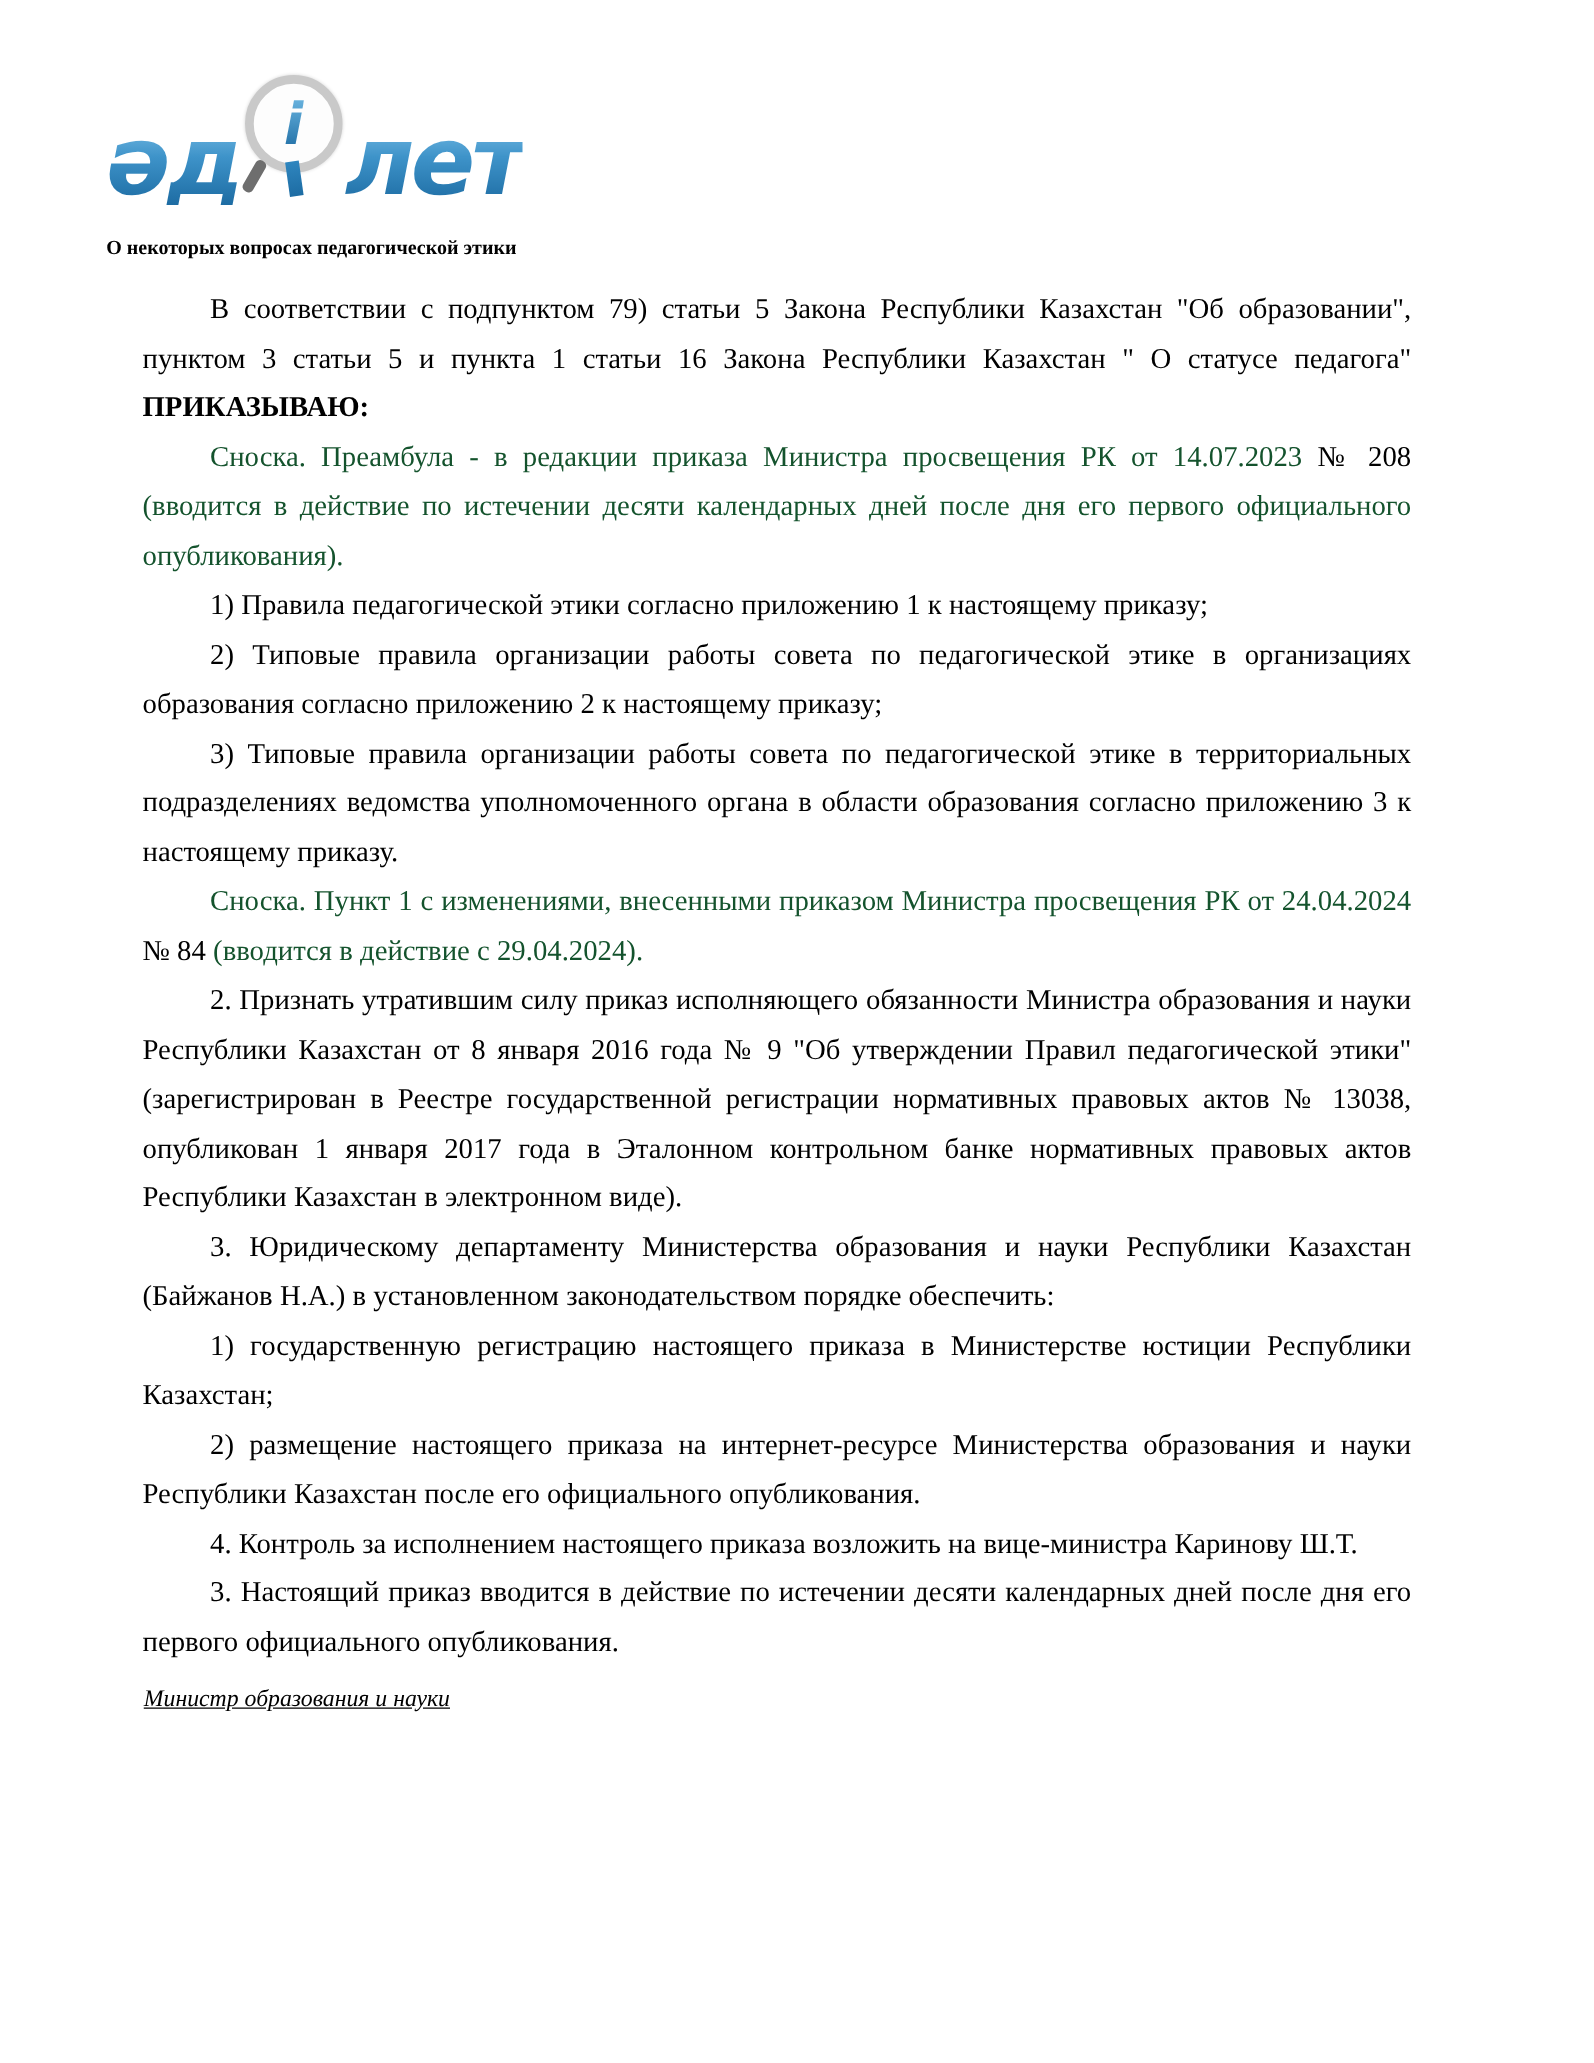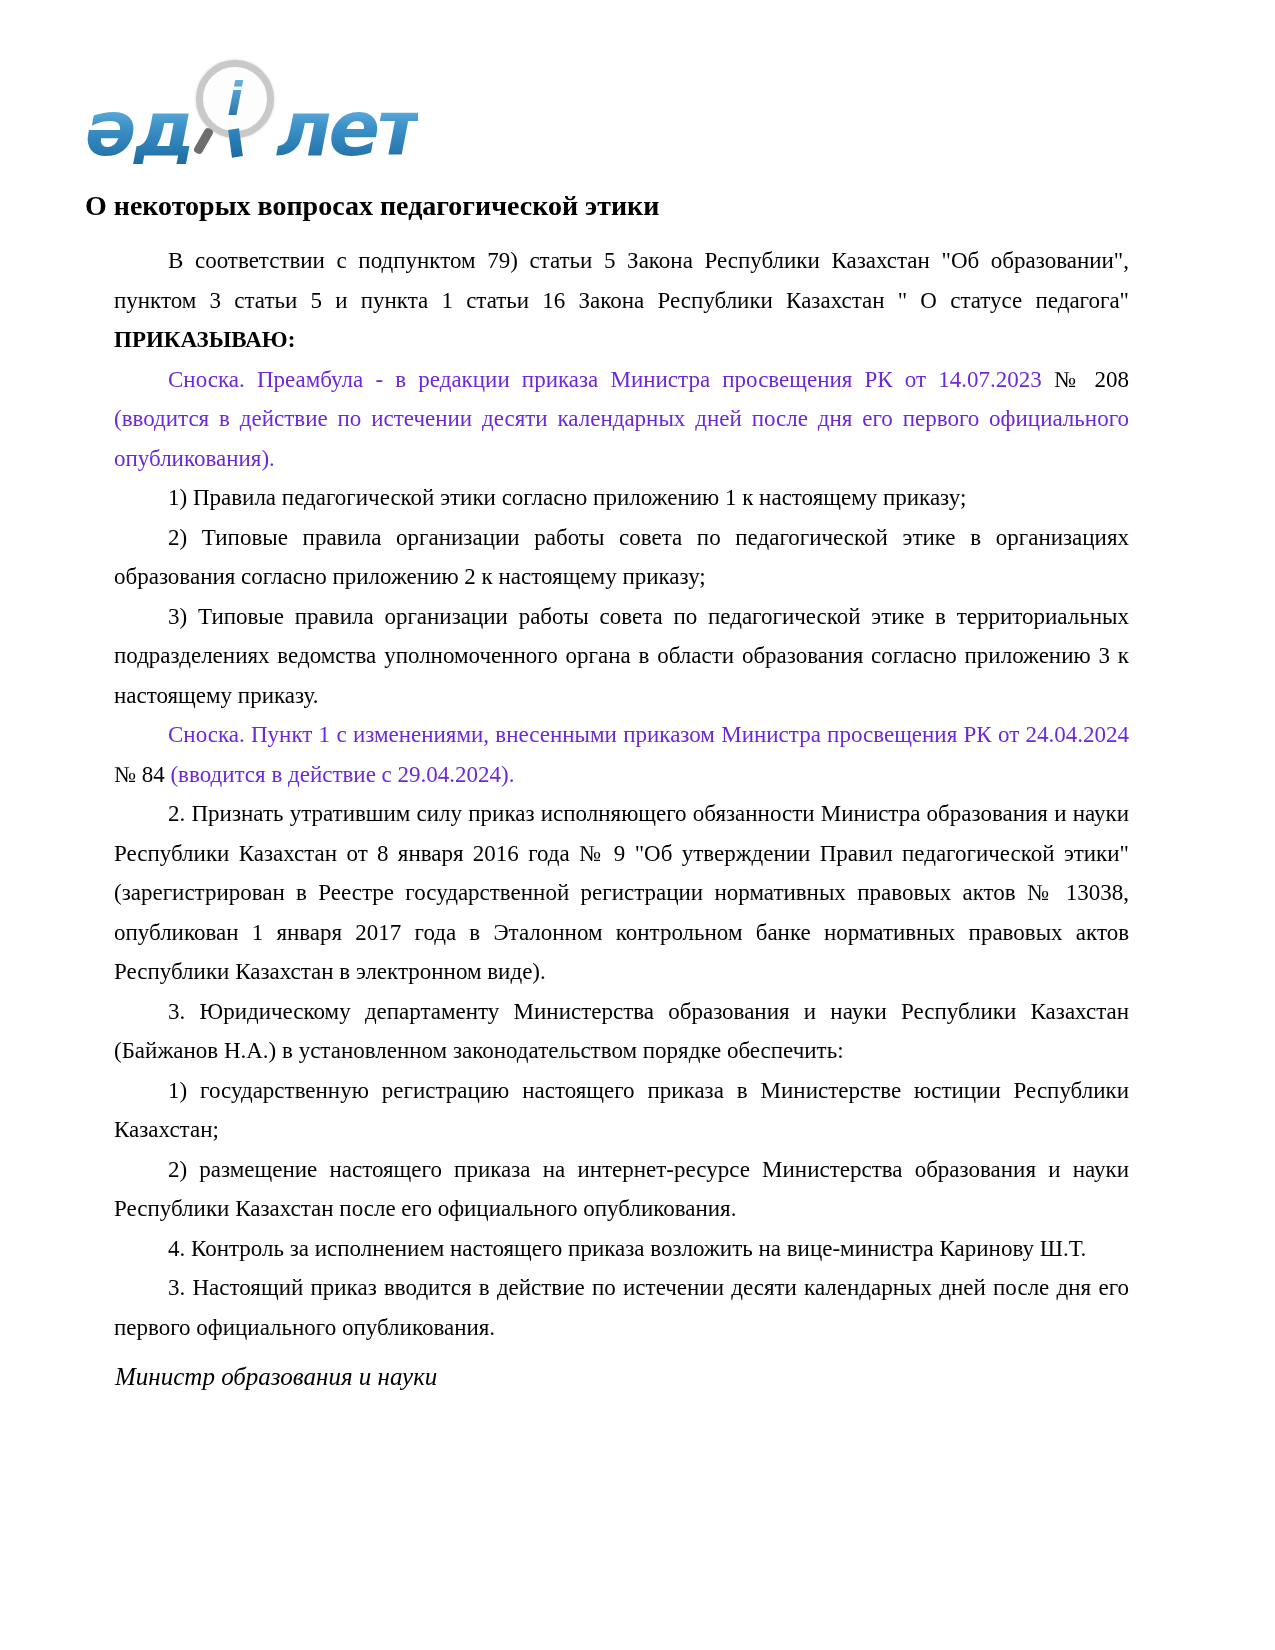--- a/index.html
+++ b/index.html
@@ -83,43 +83,44 @@
     left: 27px;
     bottom: -26px;
     width: 11px;
     height: 28px;
     background: linear-gradient(180deg, #2f86bf, #1d6ca3);
     transform: rotate(-8deg);
   }
 
   
   .doc-title {
-    font-size: 28px;
+    font-size: 16px;
     font-weight: bold;
     margin: 26px 0 19px 0;
   }
   .doc-body .para {
     margin: 0;
     font-size: 23px;
     line-height: 39.5px;
     text-align: justify;
   }
   .doc-body .para.indent {
     text-indent: 54px;
     margin-left: 29px;
   }
   .seg-normal { color: #000000; }
   .seg-bold   { color: #000000; font-weight: bold; }
-  .seg-red    { color: #6d28d9; }
+  .seg-red    { color: #14532d; }
 
   .signature {
     margin: 16px 0 0 0;
-    font-size: 25px;
+    font-size: 19px;
     font-style: italic;
     text-indent: 30px;
+    text-decoration: underline;
   }
 </style>
 </head>
 <body>
 
 <div class="page">
 
   <div class="logo">
     <span class="logo-text">әд</span>
     <span class="logo-glass">

